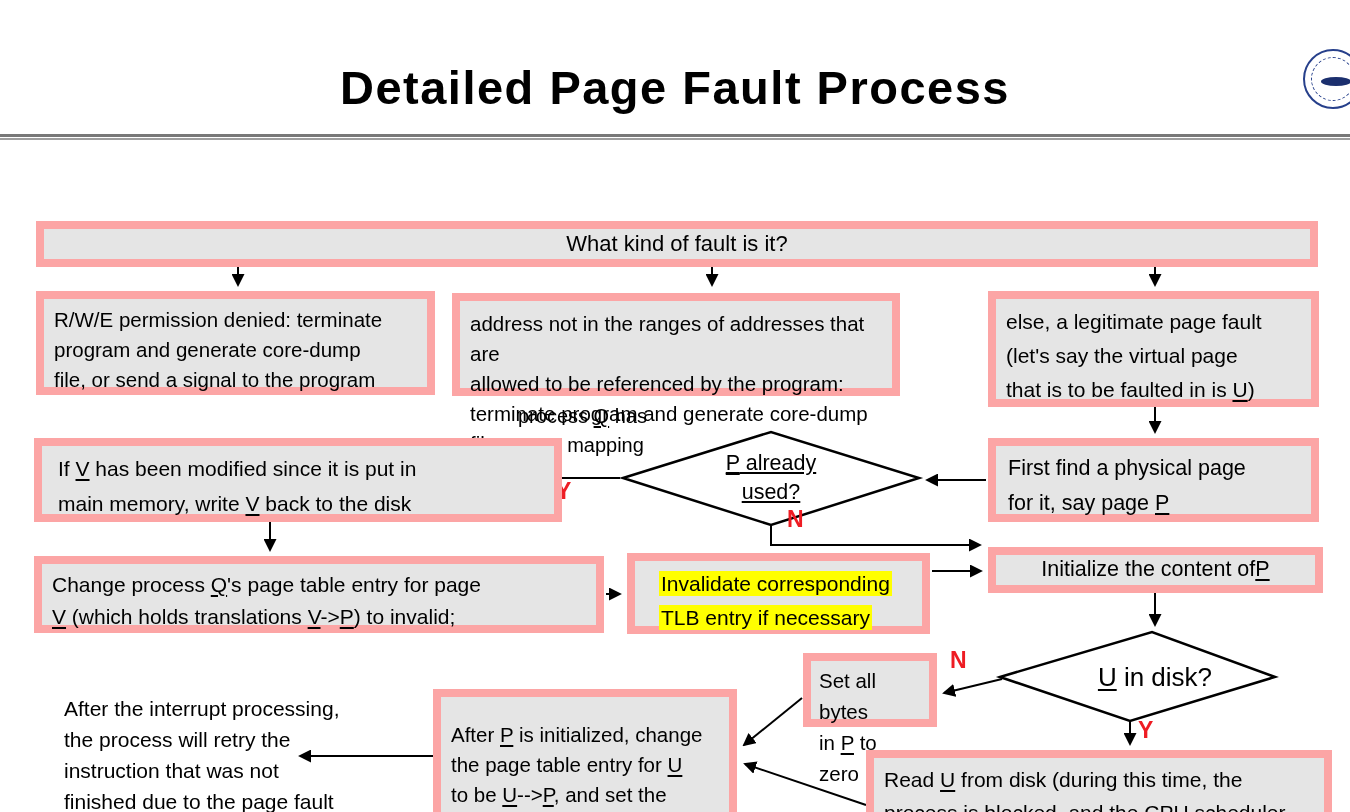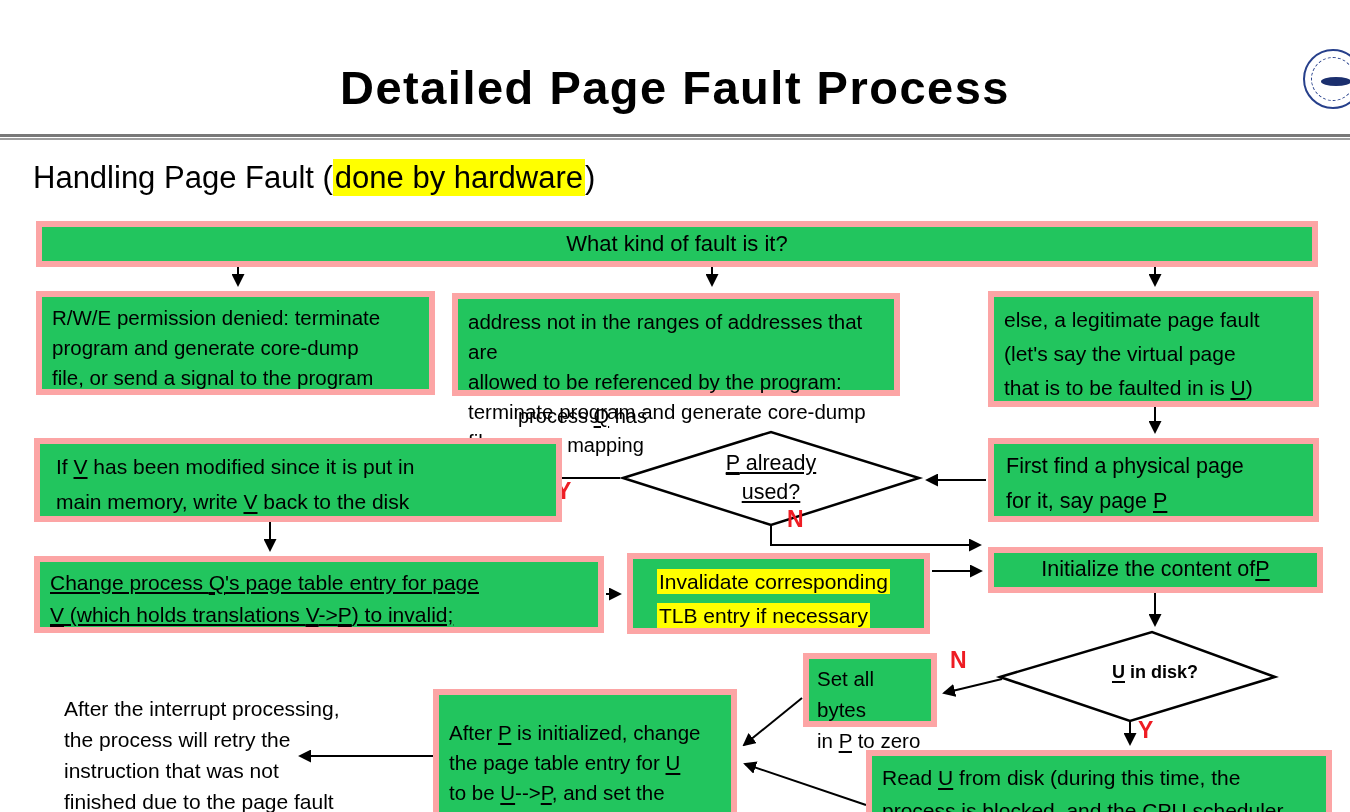--- a/index.html
+++ b/index.html
@@ -9,38 +9,35 @@
          font-size:47px;font-weight:bold;letter-spacing:1.5px;}
   .rule{position:absolute;left:0;top:86px;width:1350px;height:6px;
         border-top:3px solid #787878;border-bottom:2px solid #9e9e9e;box-sizing:border-box;}
   .heading{position:absolute;left:33px;top:112px;font-size:31px;white-space:nowrap;}
   .hl{background:#ffff00;padding:1px 2px;}
   .logo{position:absolute;left:1303px;top:1px;width:60px;height:60px;border-radius:50%;
         border:2px solid #27408b;box-sizing:border-box;}
   .logo .ring{position:absolute;inset:6px;border-radius:50%;border:1.5px dashed #27408b;}
   .logo .core{position:absolute;left:16px;top:26px;width:30px;height:9px;border-radius:50%;background:#1b2f6e;}
   svg.conn{position:absolute;left:0;top:0;pointer-events:none;}
-  .box{position:absolute;border:6px solid #fca5a5;background:#22c55e;box-sizing:border-box;line-height:1.35;}
+  .box{position:absolute;border:8px solid #fca5a5;background:#e5e5e5;box-sizing:border-box;line-height:1.35;}
   .ctr{display:flex;align-items:center;justify-content:center;text-align:center;}
   .txt{position:absolute;}
   u{text-decoration-thickness:2px;text-underline-offset:3px;}
   .red{position:absolute;color:#ee1c23;font-weight:bold;font-size:23px;}
   .gray{position:absolute;color:#9c9c9c;}
 </style>
 </head>
 <body>
 
 <div class="slide">
 
   <div class="title">Detailed Page Fault Process</div>
   <div class="rule"></div>
 
-  <div class="heading">
-    <span>Handling Page Fault (</span><span class="hl">done by hardware</span><span>)</span>
-  </div>
 
   <div class="logo">
     <div class="ring"></div>
     <div class="core"></div>
   </div>
 
   <svg class="conn" width="1350" height="812" viewBox="0 0 1350 812">
     <defs>
       <marker id="ah" viewBox="0 0 10 10" refX="8.5" refY="5" markerWidth="6.5" markerHeight="6.5" orient="auto">
         <path d="M0,0 L10,5 L0,10 z" fill="#000"></path>
@@ -82,27 +79,27 @@
 
   <div class="txt" style="left:671px;top:401px;width:200px;text-align:center;font-size:21.5px;line-height:29px;text-decoration:underline;"><u>P</u> already<br>used?</div>
 
   <div class="txt" style="left:518px;top:354px;font-size:20px;line-height:29px;">process <u>Q</u> has<br><u>V</u>-&gt;<u>P</u> mapping</div>
 
   <div class="red" style="left:556px;top:430px;">Y</div>
   <div class="red" style="left:787px;top:458px;">N</div>
 
   <div class="box" style="left:34px;top:390px;width:528px;height:84px;padding:5px 16px;font-size:21px;line-height:35px;">If <u>V</u> has been modified since it is put in<br>main memory, write <u>V</u> back to the disk</div>
 
-  <div class="box" style="left:34px;top:508px;width:570px;height:77px;padding:5px 10px;font-size:21px;line-height:32px;text-decoration:underline;">Change process <u>Q</u>'s page table entry for page<br><u>V</u> (which holds translations <u>V</u>-&gt;<u>P</u>) to invalid;</div>
+  <div class="box" style="left:34px;top:508px;width:570px;height:77px;padding:5px 10px;font-size:21px;line-height:32px;">Change process <u>Q</u>'s page table entry for page<br><u>V</u> (which holds translations <u>V</u>-&gt;<u>P</u>) to invalid;</div>
 
   <div class="box" style="left:627px;top:505px;width:303px;height:81px;padding:6px 24px;font-size:21px;line-height:34px;"><span class="hl">Invalidate corresponding</span><br><span class="hl">TLB entry if necessary</span></div>
 
   <div class="box ctr" style="left:988px;top:499px;width:335px;height:46px;font-size:21.5px;">Initialize the content of <u>P</u></div>
 
-  <div class="txt" style="left:1050px;top:614px;width:210px;text-align:center;font-size:18px;font-weight:bold;"><u>U</u> in disk?</div>
+  <div class="txt" style="left:1050px;top:614px;width:210px;text-align:center;font-size:26px;"><u>U</u> in disk?</div>
 
   <div class="red" style="left:950px;top:599px;">N</div>
   <div class="red" style="left:1138px;top:669px;">Y</div>
 
   <div class="box" style="left:803px;top:605px;width:134px;height:74px;padding:4px 8px;font-size:20.5px;line-height:31px;">Set all bytes<br>in <u>P</u> to zero</div>
 
   <div class="box" style="left:866px;top:702px;width:466px;height:110px;padding:5px 10px;font-size:21px;line-height:33px;">Read <u>U</u> from disk (during this time, the<br>process is blocked, and the CPU scheduler<br>puts some other process to run on CPU)</div>
 
   <div class="box" style="left:433px;top:641px;width:304px;height:132px;padding:23px 10px;font-size:20.5px;line-height:30px;">After <u>P</u> is initialized, change<br>the page table entry for <u>U</u><br>to be <u>U</u>--&gt;<u>P</u>, and set the<br>entry to be valid &amp; clean;</div>
 

